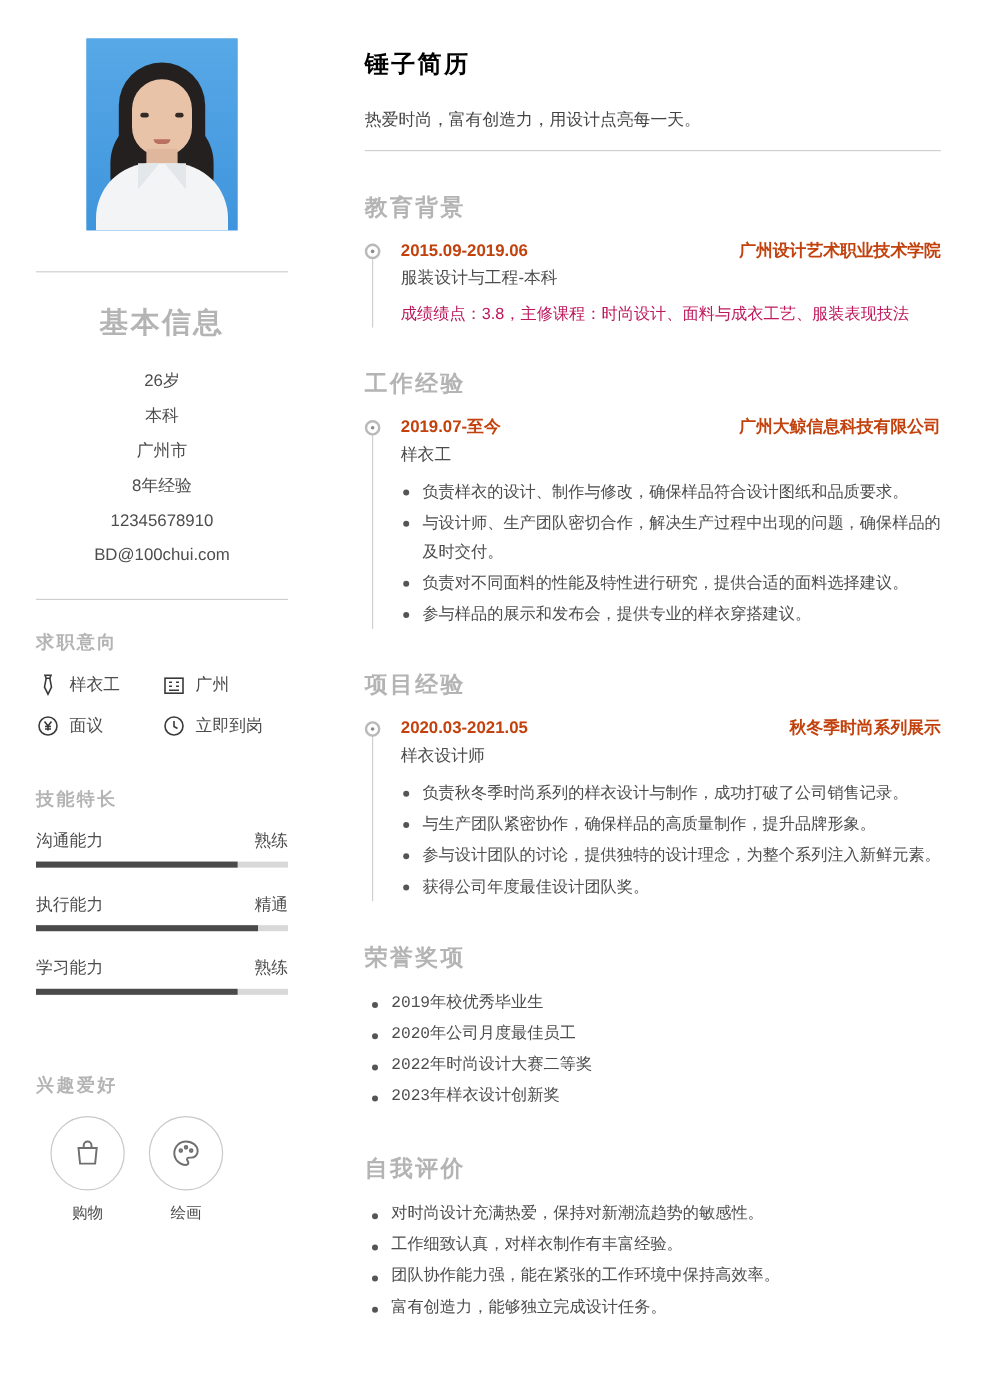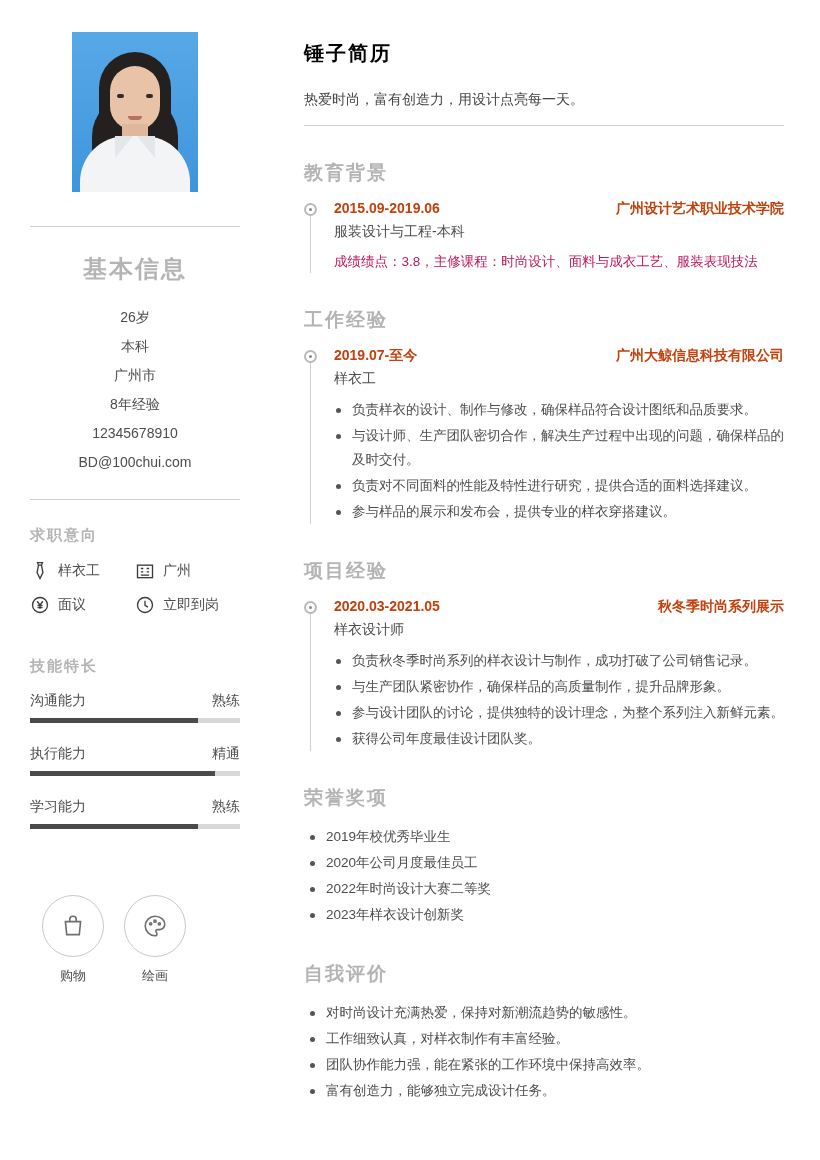--- a/index.html
+++ b/index.html
@@ -280,21 +280,21 @@
     margin-bottom: 2px;
   }
   ul.bullets li:before {
     content: "";
     position: absolute;
     left: 2px; top: 10px;
     width: 5px; height: 5px;
     border-radius: 50%;
     background: #555;
   }
-  .plain-block { margin-bottom: 34px; padding-left: 4px; }
+  .plain-block { margin-bottom: 34px; padding-left: 4px; font-family: Liberation Mono, monospace; }
 </style>
 </head>
 <body>
 
 <div class="page">
 
   <aside class="left">
 
     <div class="photo-wrap">
       <div class="photo">
@@ -388,20 +388,21 @@
       <div class="skill-row">
         <span>学习能力</span>
         <span>熟练</span>
       </div>
       <div class="skill-bar">
           <span style="width:80%"></span>
         </div>
     </div>
 
     <div class="hobbies">
+      <div class="left-title small">兴趣爱好</div>
       <div class="hobby-list">
         <div class="hobby">
           <div class="circle">
             <svg viewBox="0 0 24 24" fill="none" stroke="#6f6f6f" stroke-width="1.5">
               <path d="M5 8h14l-1.2 12H6.2L5 8z"></path>
               <path d="M9 8V6a3 3 0 0 1 6 0v2"></path>
             </svg>
           </div>
           <div class="lbl">购物</div>
         </div>

